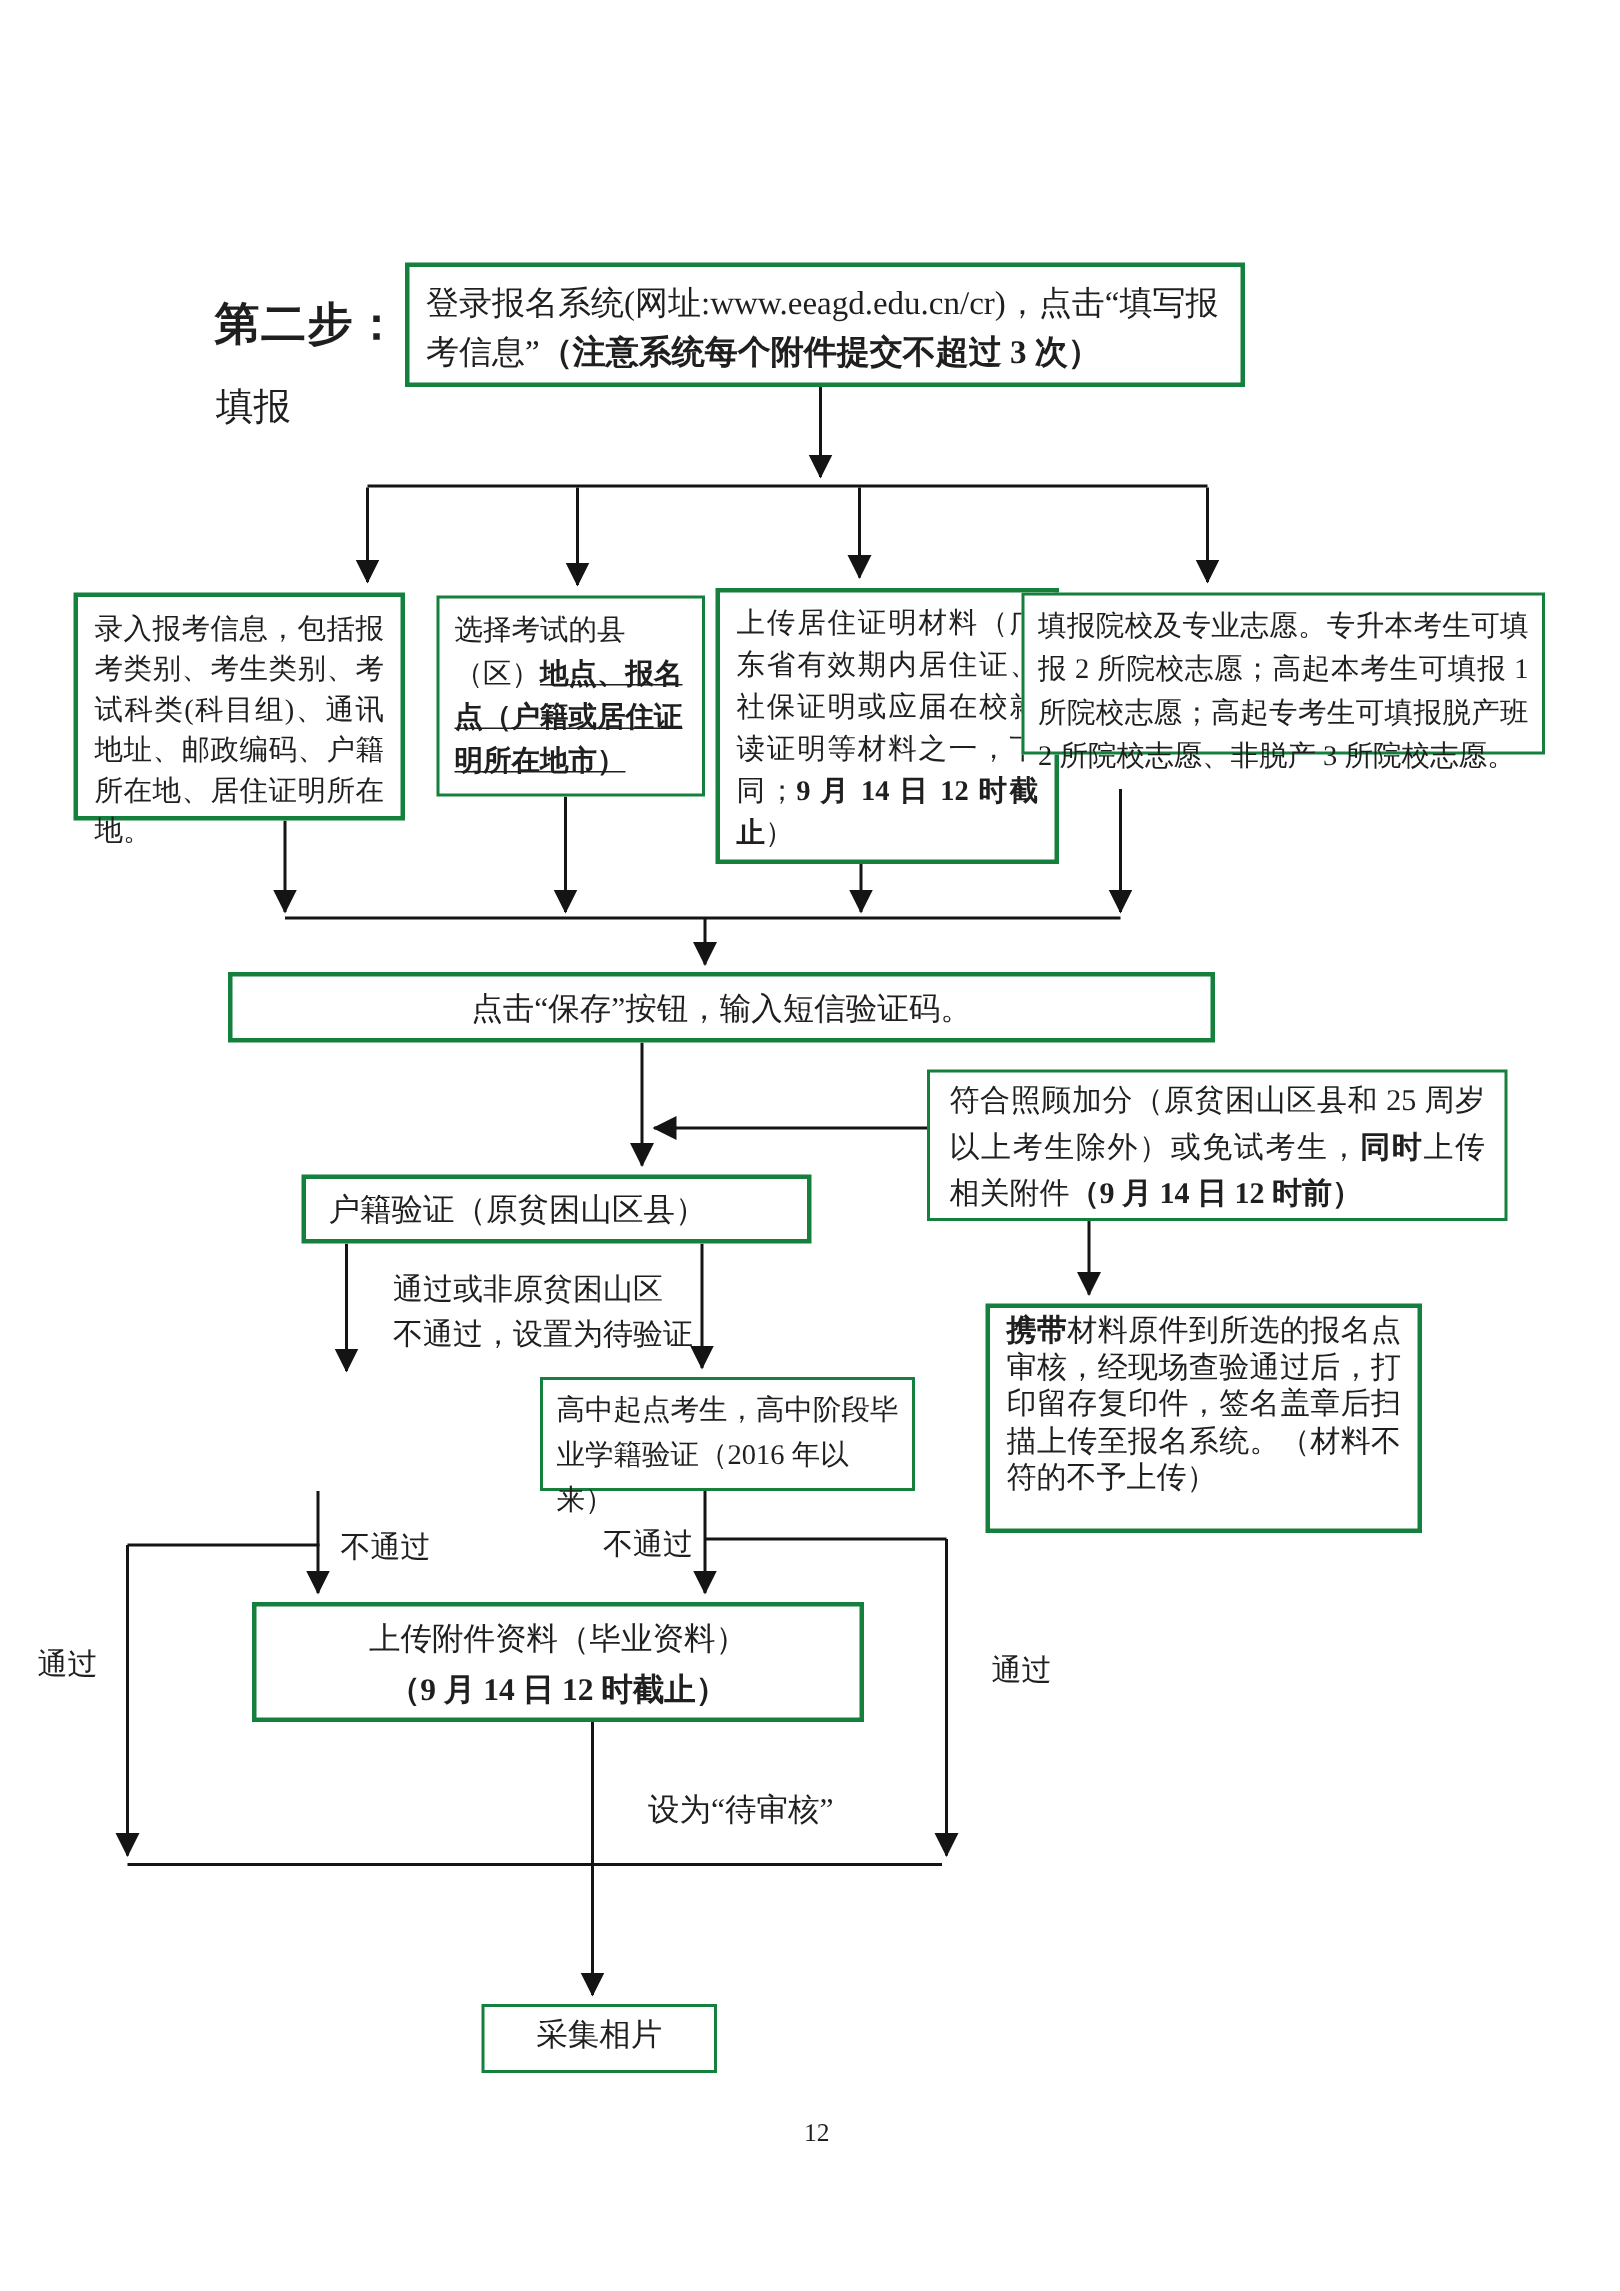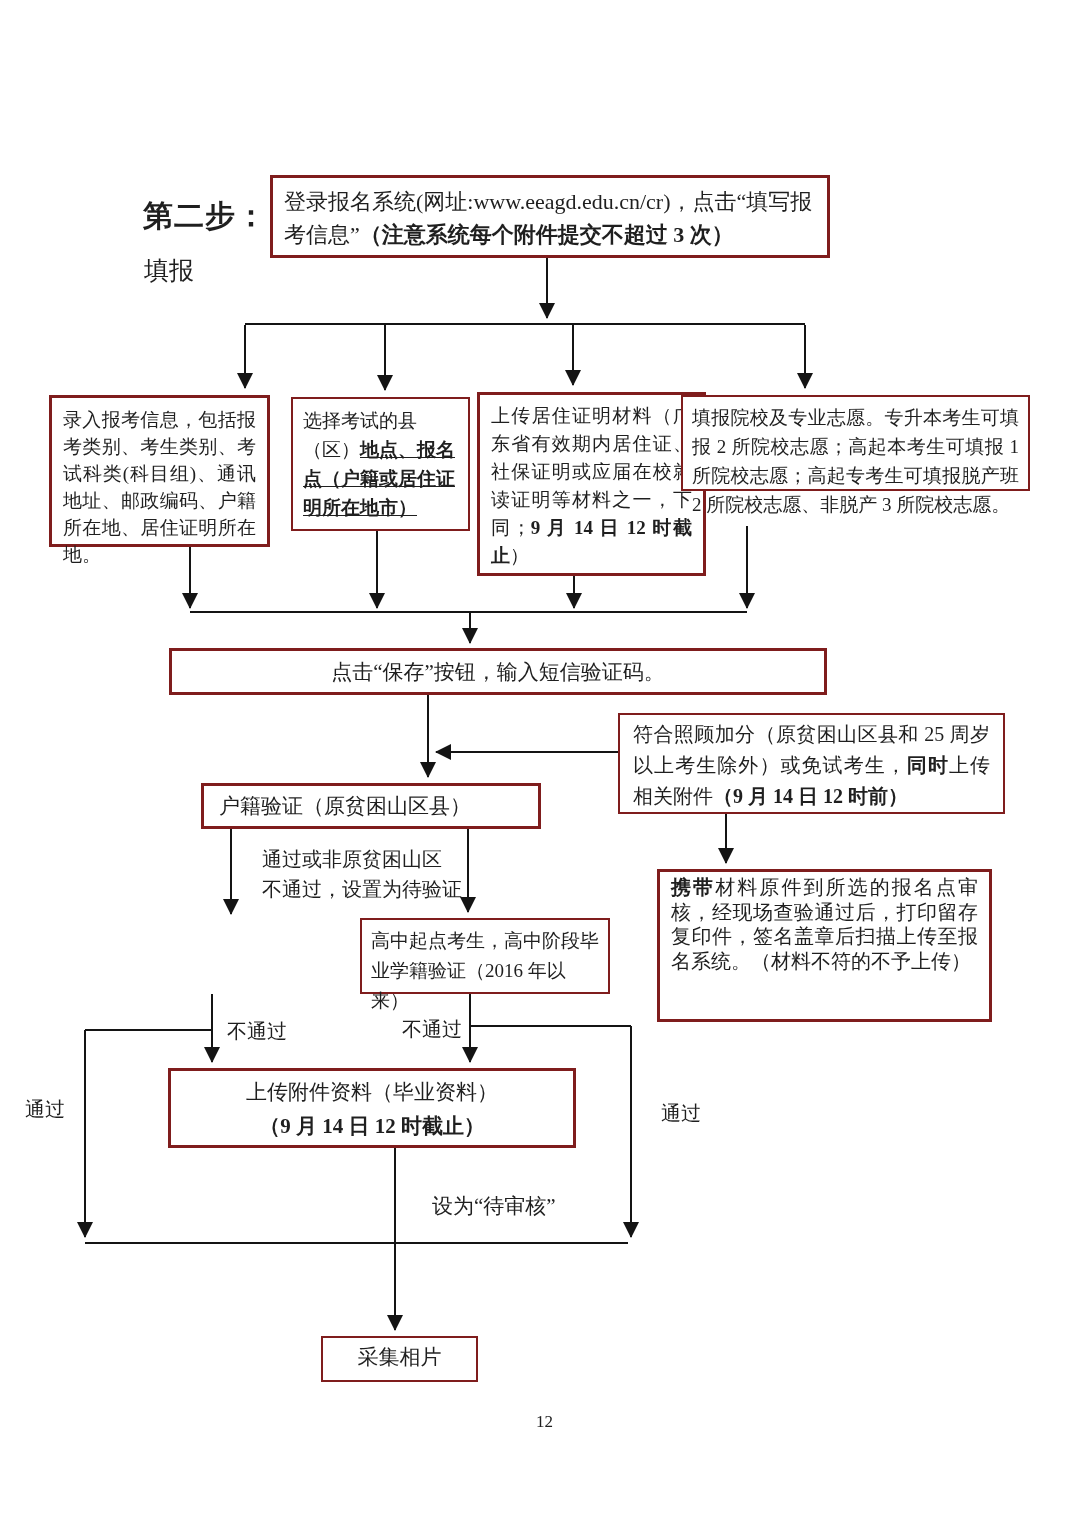--- a/index.html
+++ b/index.html
@@ -1,28 +1,28 @@
 <!DOCTYPE html>
 <html><head>
 <meta charset="utf-8">
 <style>
   html,body{margin:0;padding:0;background:#ffffff;}
   .page{position:relative;width:1080px;height:1527px;background:#ffffff;
         font-family:"Liberation Serif","DejaVu Serif",serif;color:#1f1f1f;overflow:hidden;border-radius:17px;}
   .connectors{position:absolute;left:0;top:0;width:1080px;height:1527px;}
-  .fbox{position:absolute;background:#ffffff;border:2px solid #7f1d1d;box-sizing:border-box;}
+  .fbox{position:absolute;background:#ffffff;border:2px solid #15803d;box-sizing:border-box;}
   .b-login{left:270px;top:175px;width:560px;height:83px;font-size:22px;line-height:33px;padding:7px 11px;border-width:3px;}
   .b-enter{left:49px;top:395px;width:221px;height:152px;font-size:19px;line-height:27px;padding:8px 11px;border-width:3px;text-align:justify;}
   .b-select{left:291px;top:397px;width:179px;height:134px;font-size:19px;line-height:29px;padding:7px 10px;}
   .b-upload{left:477px;top:392px;width:229px;height:184px;font-size:19px;line-height:28px;padding:7px 11px;border-width:3px;text-align:justify;}
-  .b-vol{left:681px;top:395px;width:349px;height:96px;font-size:19px;line-height:29px;padding:6px 9px;text-align:justify;}
-  .b-save{left:152px;top:648px;width:658px;height:47px;font-size:21px;line-height:42px;text-align:center;border-width:3px;margin-left:17px;}
+  .b-vol{left:681px;top:395px;width:349px;height:108px;font-size:19px;line-height:29px;padding:6px 9px;text-align:justify;}
+  .b-save{left:152px;top:648px;width:658px;height:47px;font-size:21px;line-height:42px;text-align:center;border-width:3px;}
   .b-bonus{left:618px;top:713px;width:387px;height:101px;font-size:20px;line-height:31px;padding:4px 13px;text-align:justify;}
   .b-hukou{left:201px;top:783px;width:340px;height:46px;font-size:21px;line-height:41px;padding:0 0 0 15px;border-width:3px;}
-  .b-onsite{left:657px;top:869px;width:335px;height:153px;font-size:20px;line-height:24.5px;padding:3px 11px;border-width:3px;text-align:justify;}
+  .b-onsite{left:657px;top:869px;width:291px;height:153px;font-size:20px;line-height:24.5px;padding:3px 11px;border-width:3px;text-align:justify;}
   .b-zsb{left:118px;top:920px;width:196px;height:74px;font-size:20px;line-height:30px;padding:5px 11px;}
   .b-hs{left:360px;top:918px;width:250px;height:76px;font-size:19px;line-height:30px;padding:6px 9px;}
   .b-attach{left:168px;top:1068px;width:408px;height:80px;font-size:21px;line-height:34px;text-align:center;padding-top:4px;border-width:3px;}
   .b-photo{left:321px;top:1336px;width:157px;height:46px;font-size:21px;line-height:41px;text-align:center;font-family:Liberation Mono, monospace;}
   .lab{position:absolute;font-size:20px;white-space:nowrap;}
   .lab-hukou-pass{left:262px;top:846px;}
   .lab-hukou-fail{left:262px;top:876px;}
   .lab-fail-left{left:227px;top:1018px;}
   .lab-fail-right{left:402px;top:1016px;}
   .lab-pass-left{left:25px;top:1096px;}

